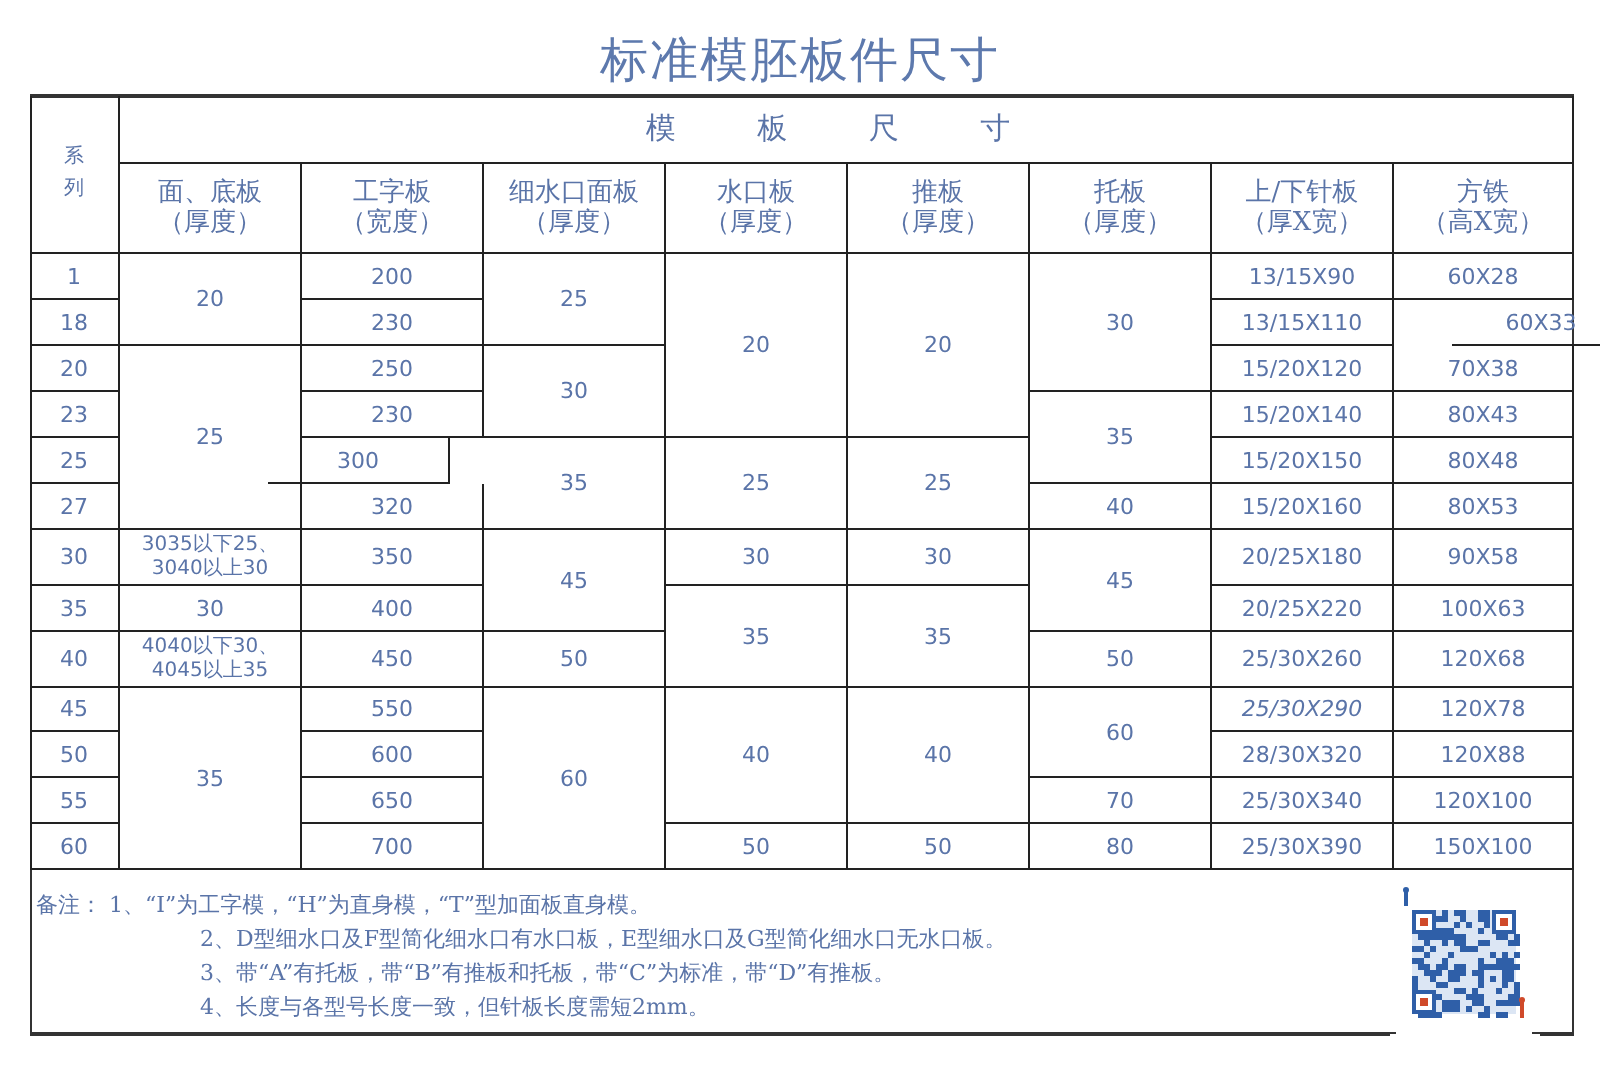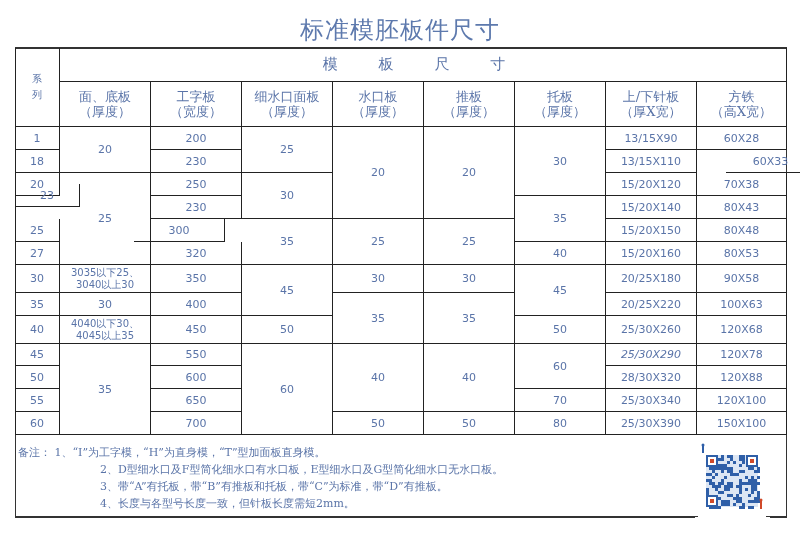--- a/index.html
+++ b/index.html
@@ -46,21 +46,21 @@
 （厚度）</div>
     <div class="cell hdr" style="left: 515px; width: 91px; top: 82px; height: 45px;">托板
 （厚度）</div>
     <div class="cell hdr" style="left: 606px; width: 91px; top: 82px; height: 45px;">上/下针板
 （厚X宽）</div>
     <div class="cell hdr" style="left: 697px; width: 90px; top: 82px; height: 45px;">方铁
 （高X宽）</div>
     <div class="cell" style="left: 15px; width: 45px; top: 127px; height: 23px;">1</div>
     <div class="cell" style="left: 15px; width: 45px; top: 150px; height: 23px;">18</div>
     <div class="cell" style="left: 15px; width: 45px; top: 173px; height: 23px;">20</div>
-    <div class="cell" style="left: 15px; width: 65px; top: 184px; height: 23px; text-align: right;">23</div>
+    <div class="cell" style="left: 15px; width: 45px; top: 196px; height: 23px; text-align: right;">23</div>
     <div class="cell" style="left: 15px; width: 45px; top: 219px; height: 23px;">25</div>
     <div class="cell" style="left: 15px; width: 45px; top: 242px; height: 23px;">27</div>
     <div class="cell" style="left: 15px; width: 45px; top: 265px; height: 28px;">30</div>
     <div class="cell" style="left: 15px; width: 45px; top: 293px; height: 23px;">35</div>
     <div class="cell" style="left: 15px; width: 45px; top: 316px; height: 28px;">40</div>
     <div class="cell" style="left: 15px; width: 45px; top: 344px; height: 22px;">45</div>
     <div class="cell" style="left: 15px; width: 45px; top: 366px; height: 23px;">50</div>
     <div class="cell" style="left: 15px; width: 45px; top: 389px; height: 23px;">55</div>
     <div class="cell" style="left: 15px; width: 45px; top: 412px; height: 23px;">60</div>
     <div class="cell" style="left: 60px; width: 91px; top: 127px; height: 46px;">20</div>

